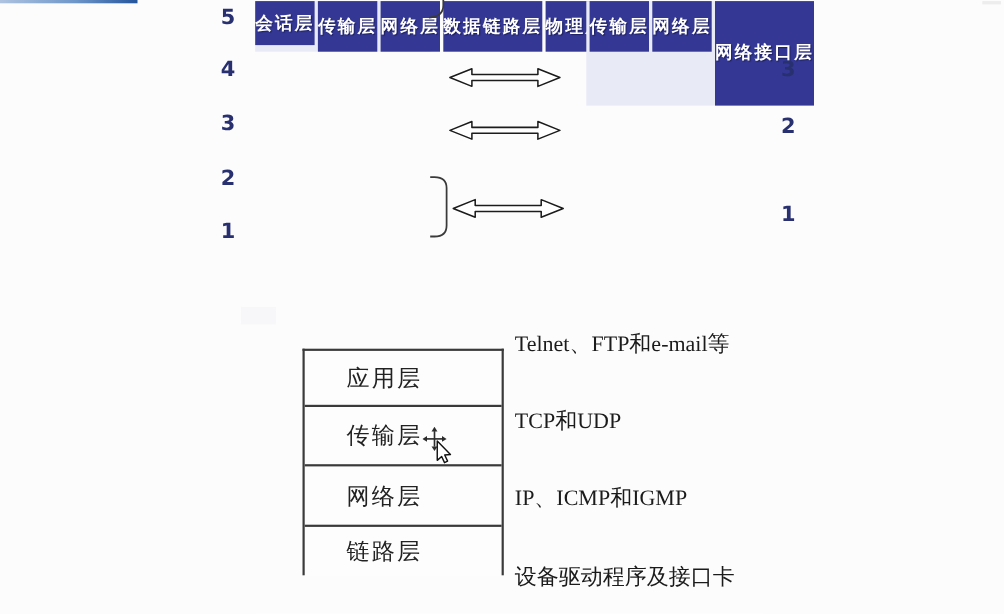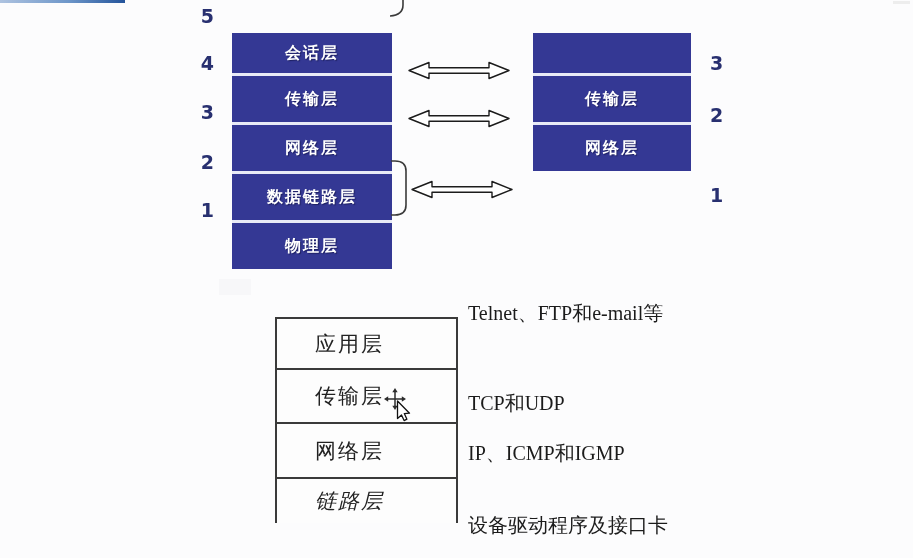--- a/index.html
+++ b/index.html
@@ -8,21 +8,21 @@
     background:#fcfcfd; font-family:"Liberation Sans", sans-serif;
   }
 
   
   .topbar {
     position:absolute; left:0; top:0; width:125px; height:3px;
     background:linear-gradient(to right,#aec3e0 0%,#6d96c9 55%,#24549b 100%);
   }
 
   
-  .stack { position:absolute; top:1px; display:flex; flex-direction:column; gap:3px; background:#e8eaf6;margin-top:32px; }
+  .stack { position:absolute; top:1px; display:flex; flex-direction:row; gap:3px; background:#e8eaf6; }
   #stack-left  { left:232px; width:160px; }
   #stack-right { left:533px; width:158px; }
   .lrow {
     background:#343894; color:#ffffff; font-weight:bold; font-size:16px;
     letter-spacing:2px; display:flex; align-items:center; justify-content:center;
     text-shadow:1px 1px 1px rgba(8,8,48,.5); white-space:nowrap;
   }
 
   
   .num {
@@ -72,20 +72,21 @@
     <div class="lrow" style="height:46px;">传输层</div>
     <div class="lrow" style="height:46px;">网络层</div>
     <div class="lrow" style="height:46px;text-align:right;">数据链路层</div>
     <div class="lrow" style="height:46px;">物理层</div>
   </div>
 
   <div class="stack" id="stack-right">
     <div class="lrow" style="height:40px;"></div>
     <div class="lrow" style="height:46px;">传输层</div>
     <div class="lrow" style="height:46px;">网络层</div>
+    <div class="lrow" style="height:95px;">网络接口层</div>
   </div>
 
   <div class="num num-r" style="top:52px;">3</div>
   <div class="num num-r" style="top:104px;">2</div>
   <div class="num num-r" style="top:184px;">1</div>
 
   <svg class="abs" style="left:408px;top:61px;" width="102" height="19" viewBox="0 0 102 19">
     <path d="M1,9.5 L21,1.5 L21,6.8 L81,6.8 L81,1.5 L101,9.5 L81,17.5 L81,12.2 L21,12.2 L21,17.5 Z" fill="#ffffff" stroke="#1c1c1c" stroke-width="1.4" stroke-linejoin="round"></path>
   </svg>
   <svg class="abs" style="left:408px;top:109px;" width="102" height="19" viewBox="0 0 102 19">
@@ -105,27 +106,27 @@
   <div id="tcpip-box">
     <div class="trow" style="height:49px;">
         <span>应用层</span>
       </div>
     <div class="trow" style="height:52px;">
         <span>传输层</span>
       </div>
     <div class="trow" style="height:53px;">
         <span>网络层</span>
       </div>
-    <div class="trow" style="height:44px;font-style:italic;">
+    <div class="trow" style="height:44px;">
         <span>链路层</span>
       </div>
   </div>
 
   <div class="desc" style="top:300px;">Telnet、FTP和e-mail等</div>
-  <div class="desc" style="top:390px;">TCP和UDP</div>
+  <div class="desc" style="top:370px;">TCP和UDP</div>
   <div class="desc" style="top:440px;">IP、ICMP和IGMP</div>
   <div class="desc" style="top:512px;">设备驱动程序及接口卡</div>
 
   <svg class="abs" style="left:384px;top:388px;" width="30" height="34" viewBox="0 0 30 34">
     <g stroke="#161616" stroke-width="1.5" opacity="0.9">
       <line x1="11" y1="4" x2="11" y2="18"></line>
       <line x1="4" y1="11" x2="18" y2="11"></line>
     </g>
     <g fill="#161616" opacity="0.9">
       <path d="M11,0 L8.3,4.2 L13.7,4.2 Z"></path>

